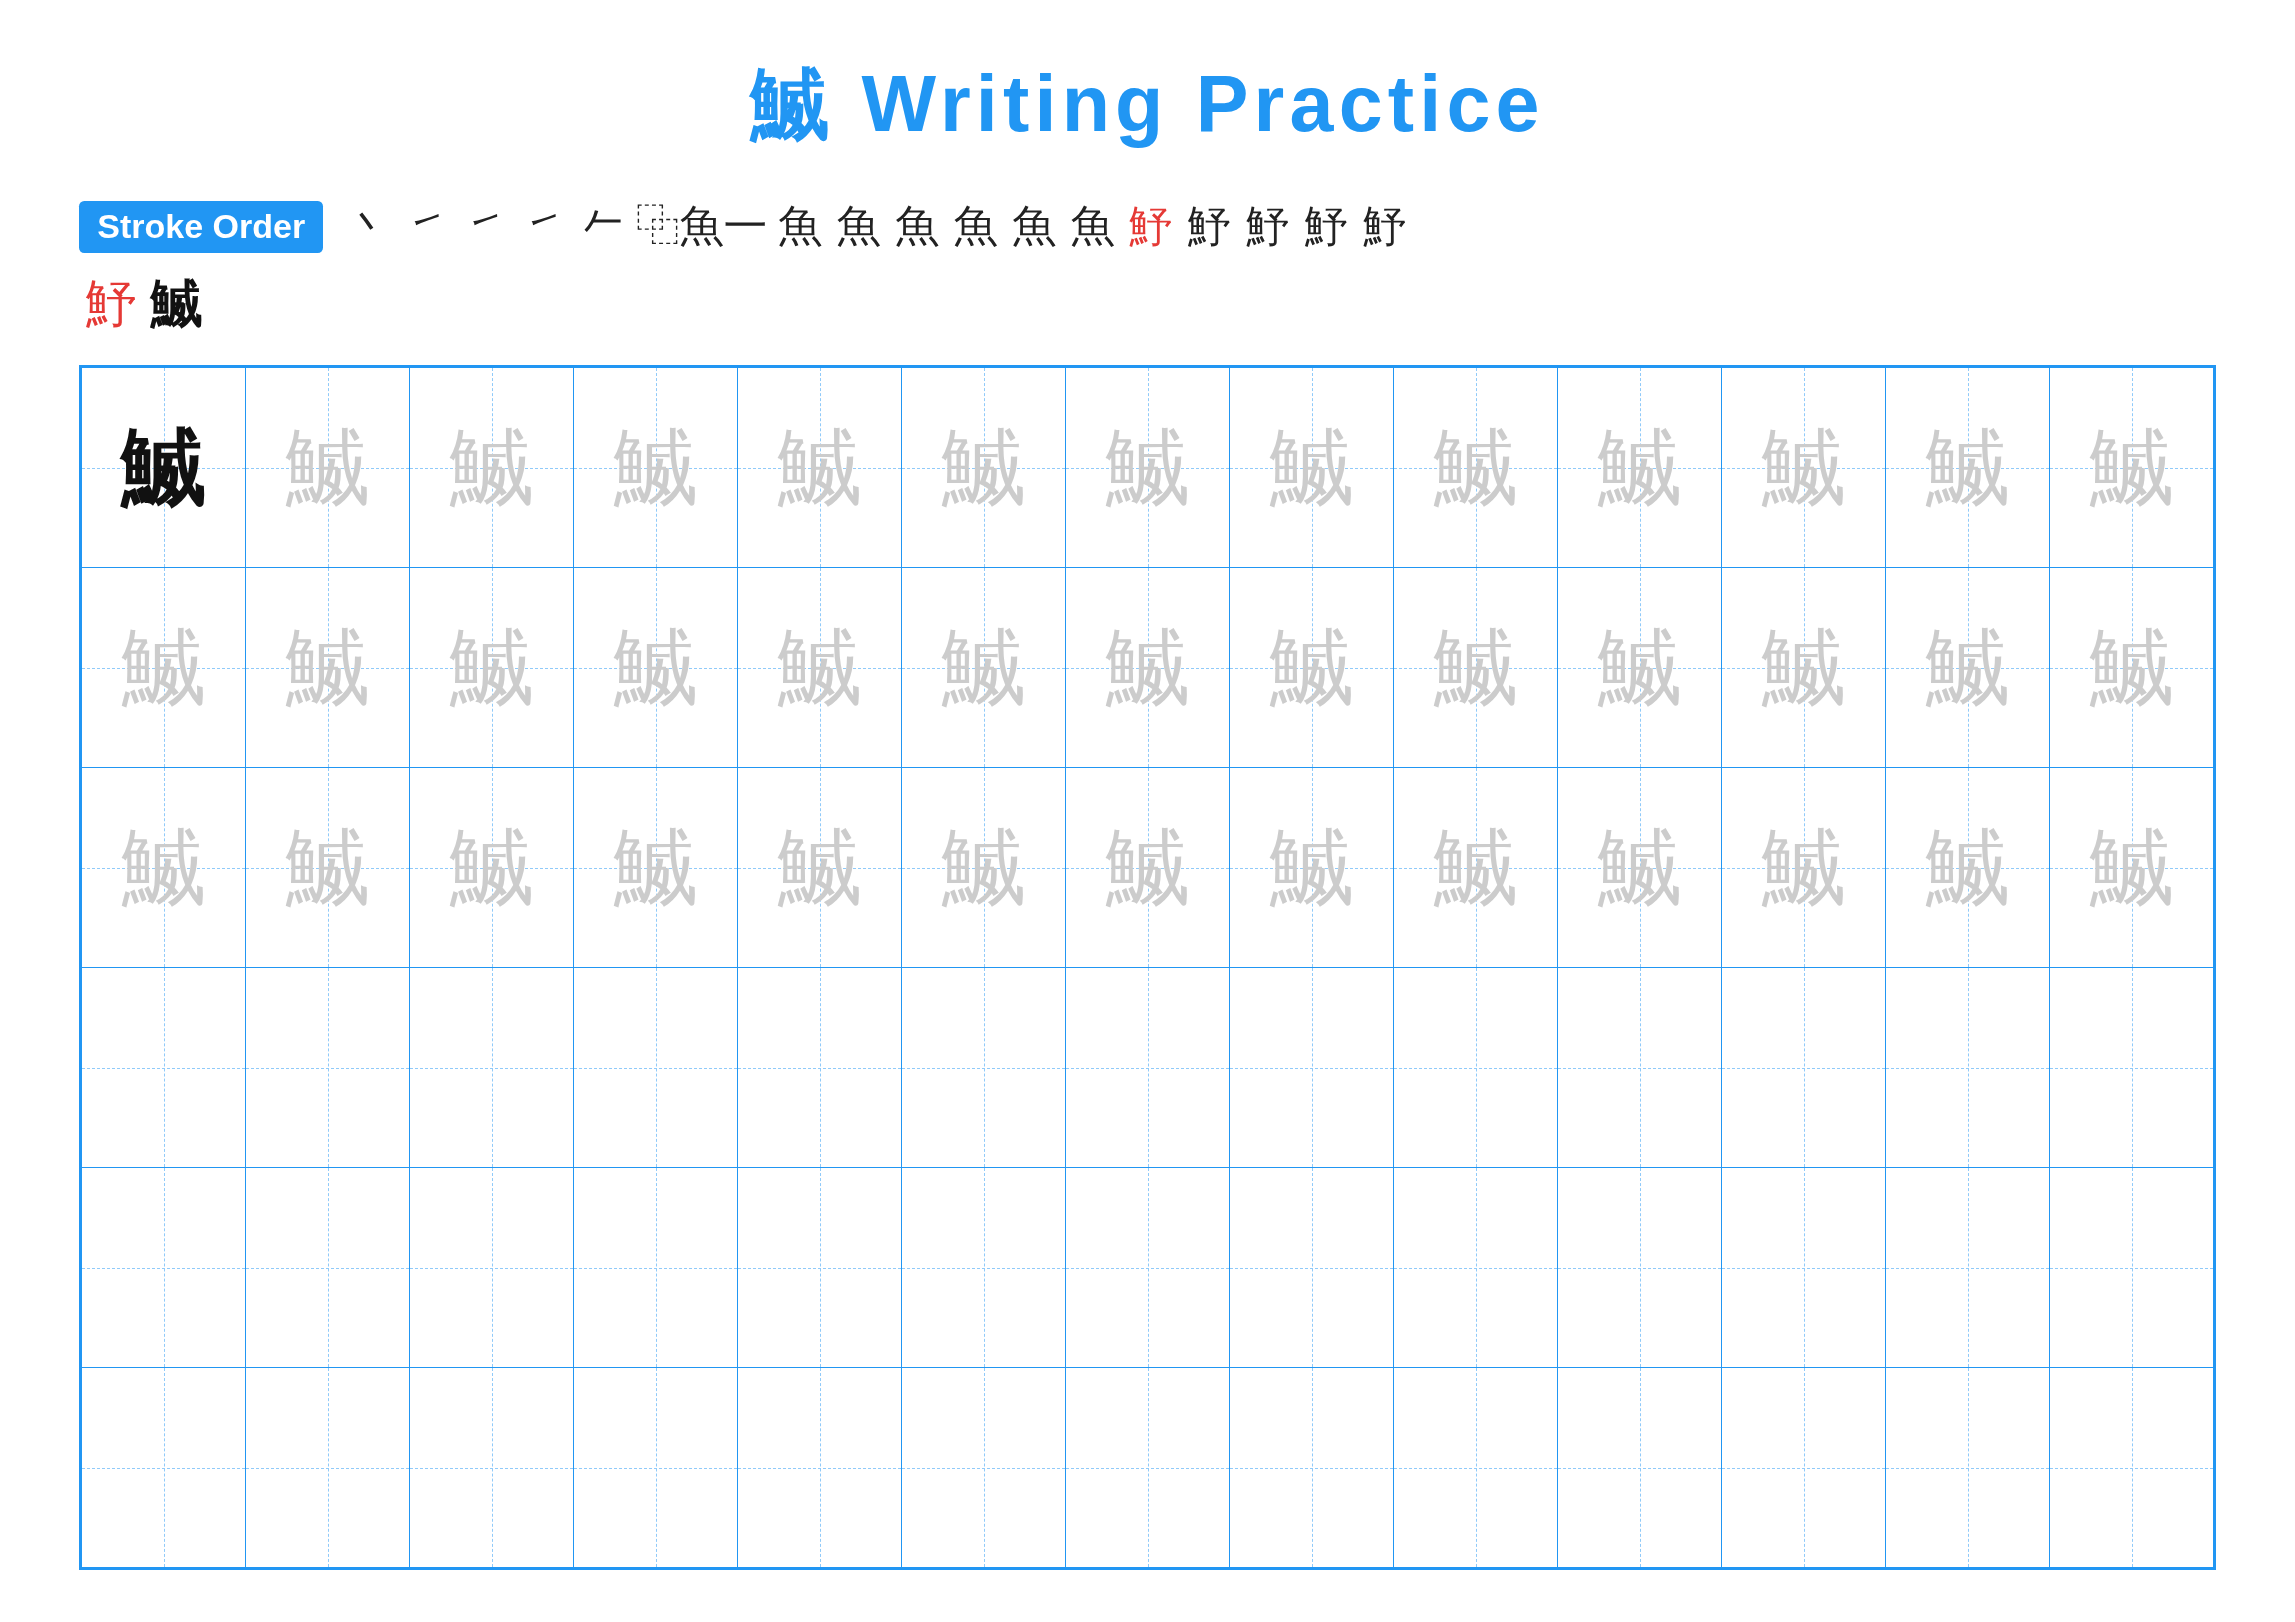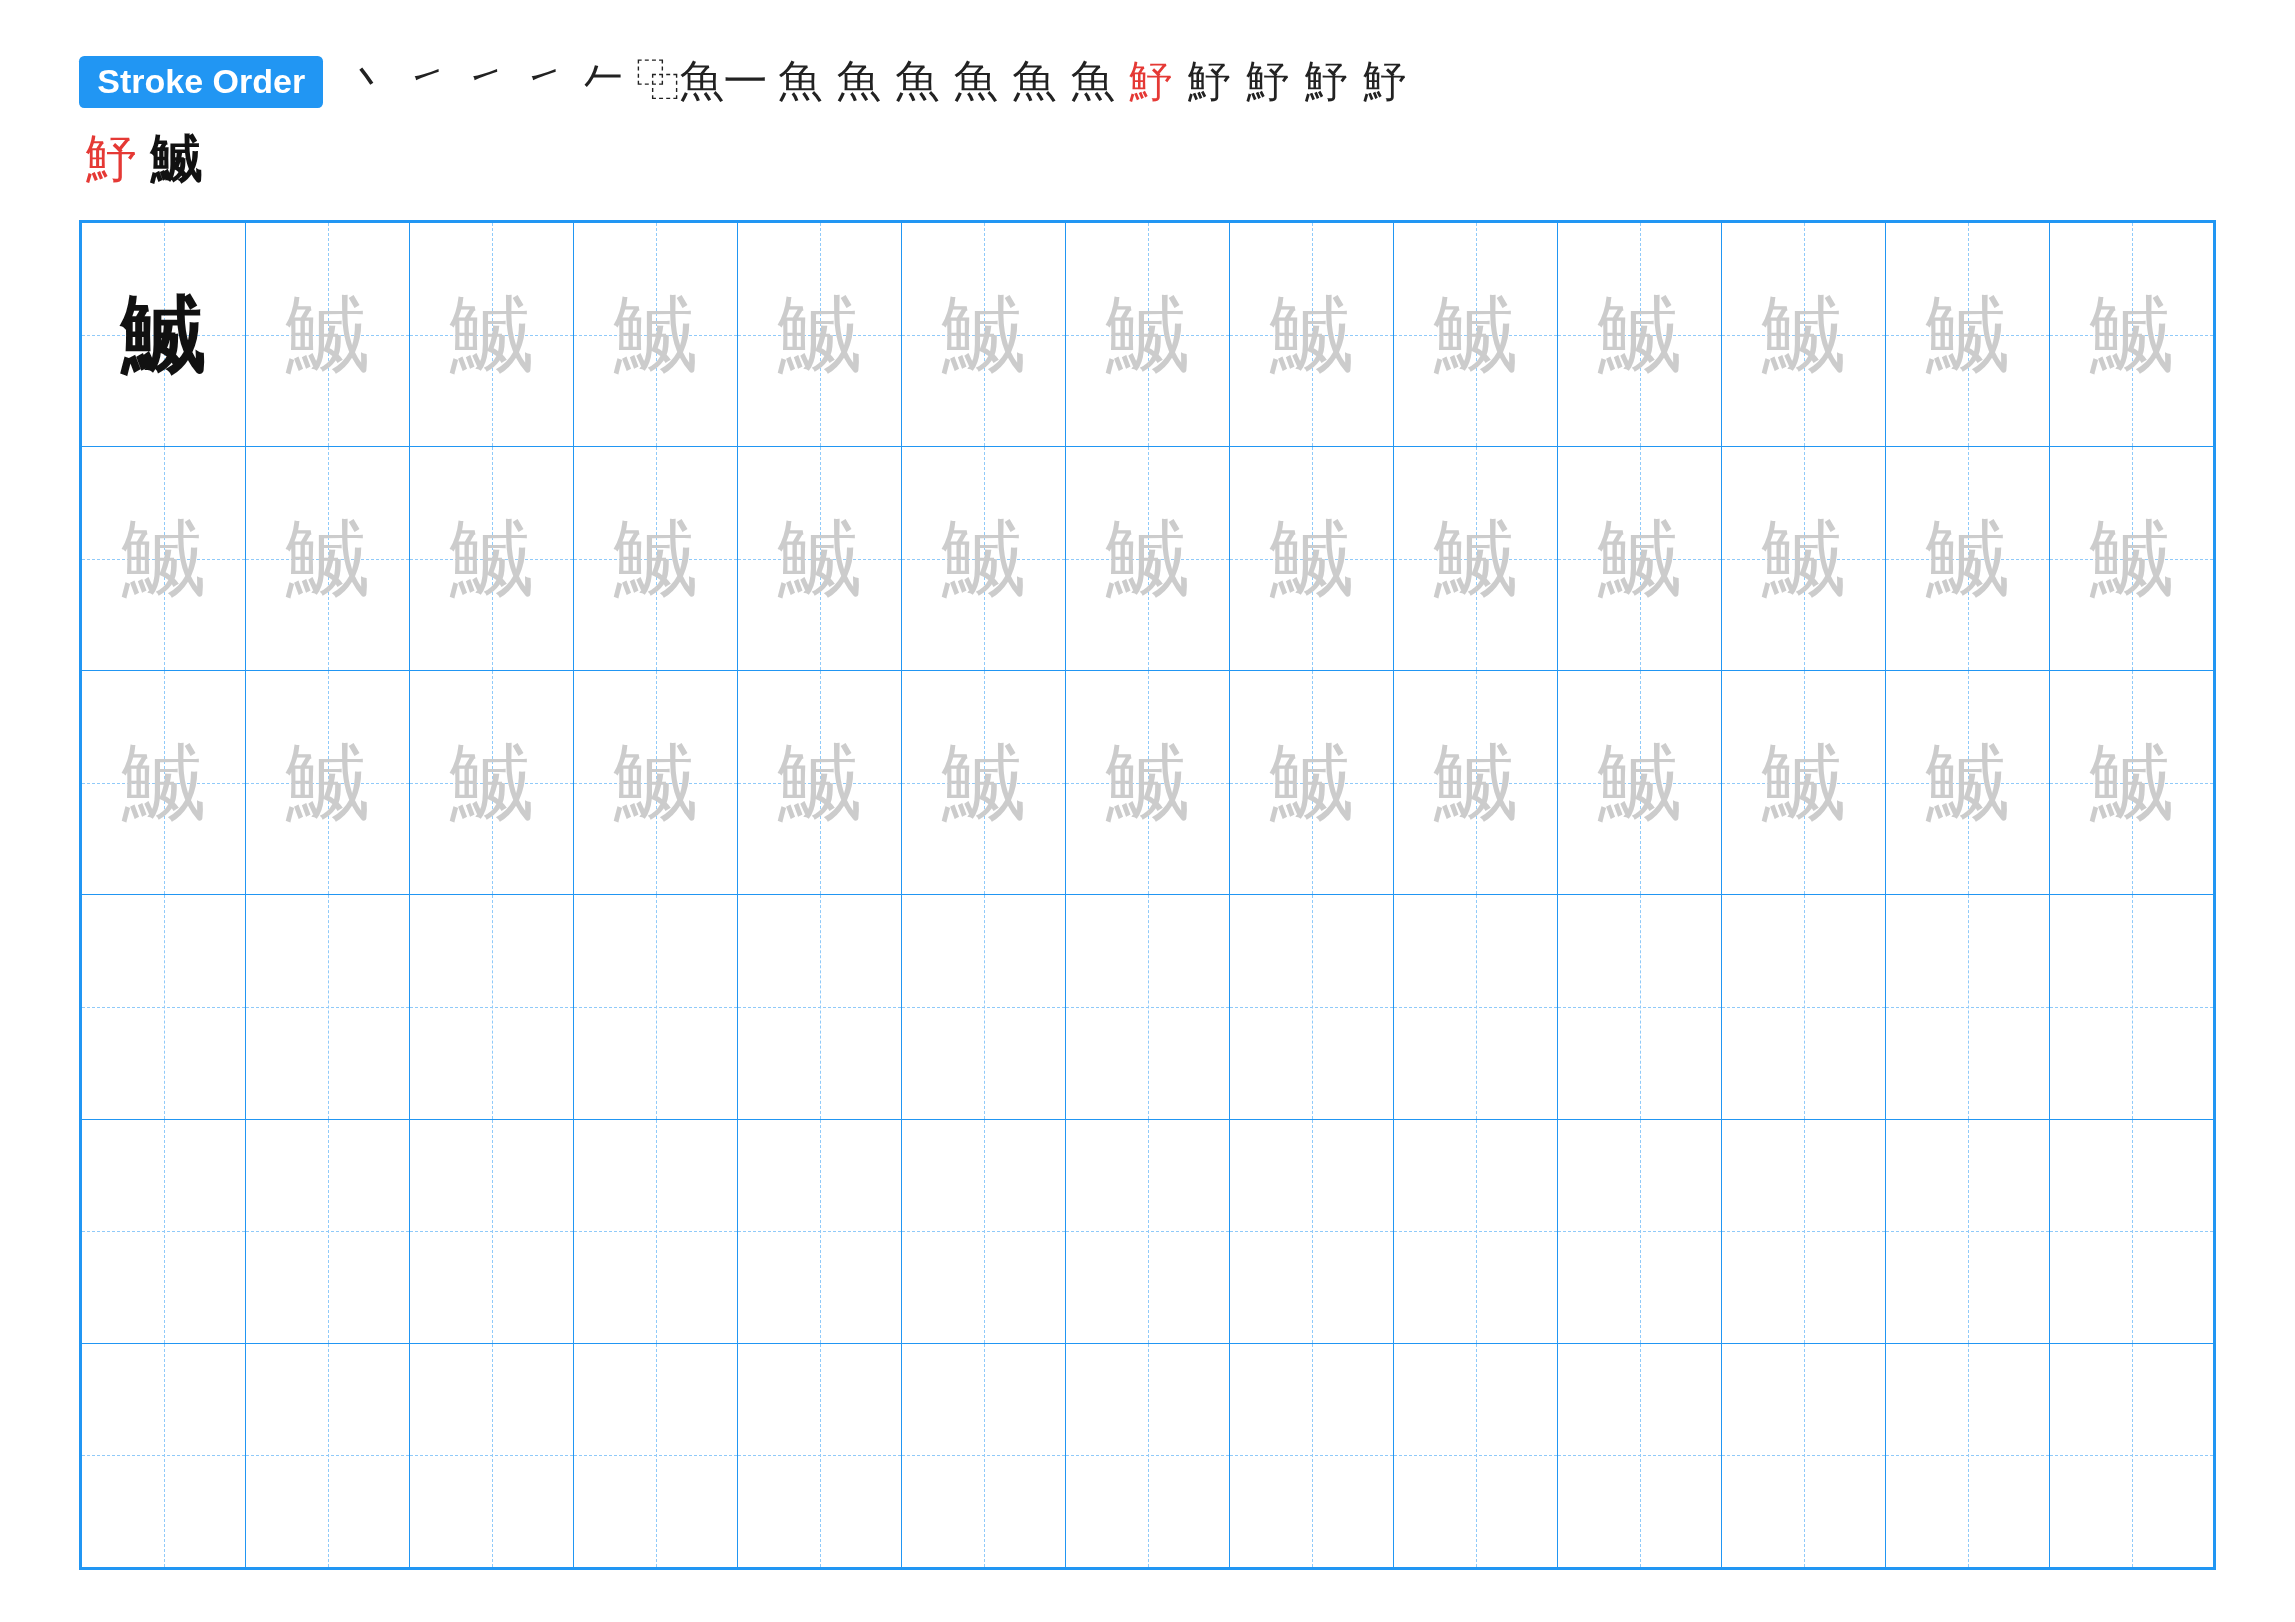--- a/index.html
+++ b/index.html
@@ -185,20 +185,23 @@
       font-weight: bold;
       color: #111;
       font-family: sans-serif;
     }
   </style>
 </head>
 <body>
 
 <div class="page">
 
+  <div class="title">
+    <span class="char">鰄</span><span> Writing Practice</span>
+  </div>
 
   <div class="stroke-order-section">
     <div class="stroke-order-row">
       <div class="stroke-order-badge">Stroke Order</div>
       <span class="stroke-char">丶</span>
       <span class="stroke-char">㇀</span>
       <span class="stroke-char">㇀</span>
       <span class="stroke-char">㇀</span>
       <span class="stroke-char">𠂉</span>
       <span class="stroke-char">⿻魚一</span>

